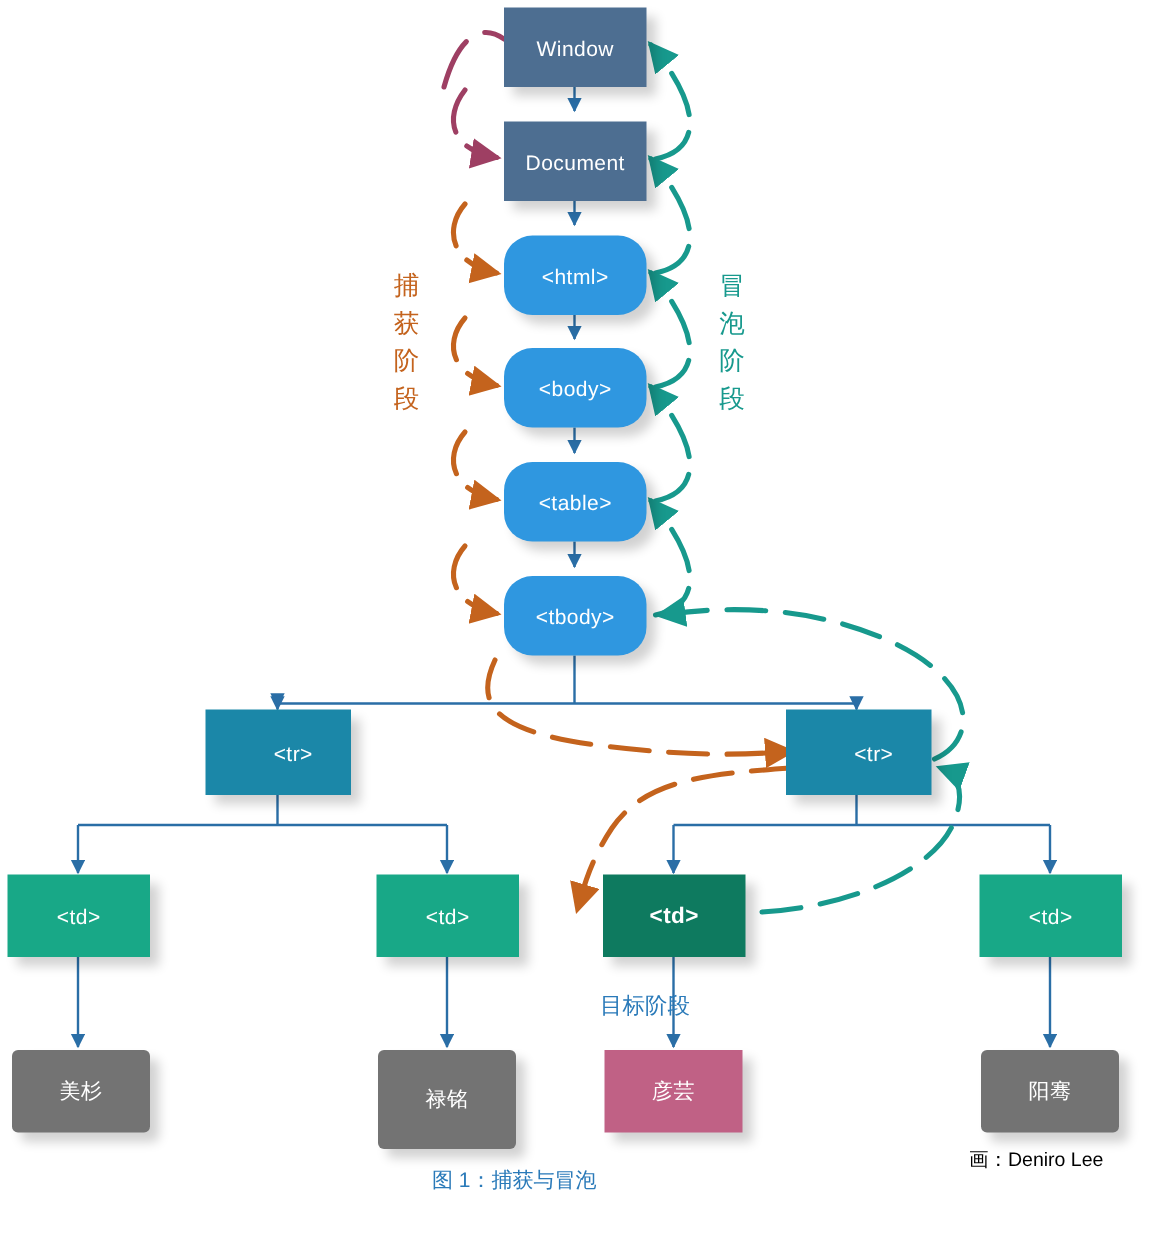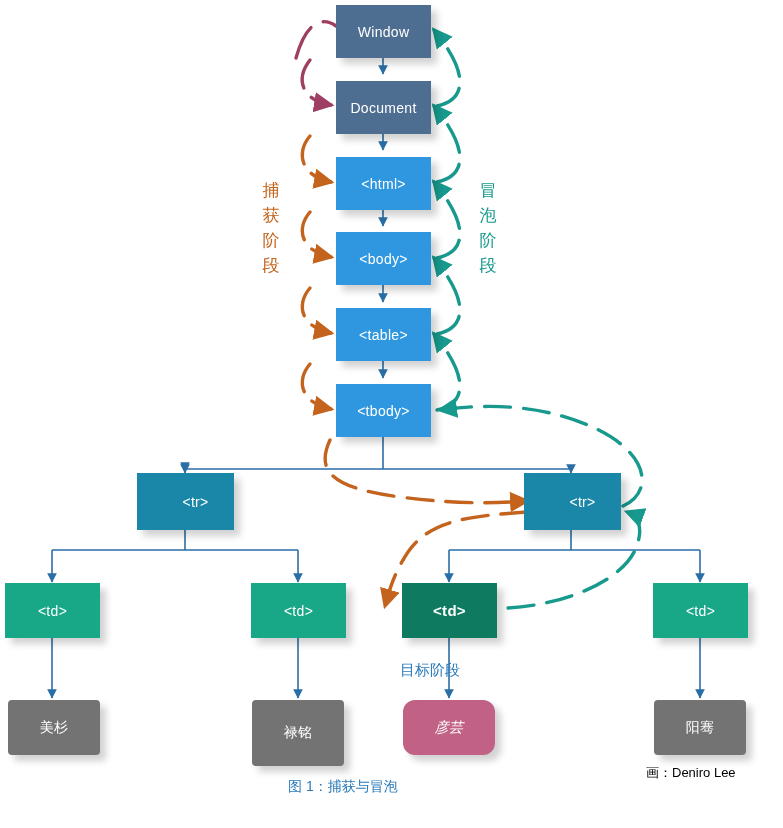--- a/index.html
+++ b/index.html
@@ -33,26 +33,26 @@
     display: flex;
     align-items: center;
     justify-content: center;
     color: #ffffff;
     font-size: 14px;
     letter-spacing: 0.3px;
     box-shadow: 6px 6px 7px rgba(0,0,0,0.18);
     user-select: none;
   }
   .node.slate   { background: #4d6e91; }
-  .node.blue    { background: #2f97e0; }
+  .node.blue    { background: #2f97e0; border-radius: 19px; }
   .node.teal    { background: #1b87a8; padding-left: 20px; }
   .node.green   { background: #18a887; }
   .node.green-dark { background: #0e7a5f; font-weight: bold; font-size: 15px; }
   .node.pink    { background: #737373; border-radius: 4px; font-size: 14px; }
-  .node.pink-dark { background: #c06185; border-radius: 12px; font-size: 14px; font-style: italic; }
+  .node.pink-dark { background: #c06185; border-radius: 0; font-size: 14px; }
 
   .phase-label {
     position: absolute;
     font-size: 17px;
     line-height: 25px;
     text-align: center;
     width: 26px;
     user-select: none;
   }
   .phase-label span { display: block; }

